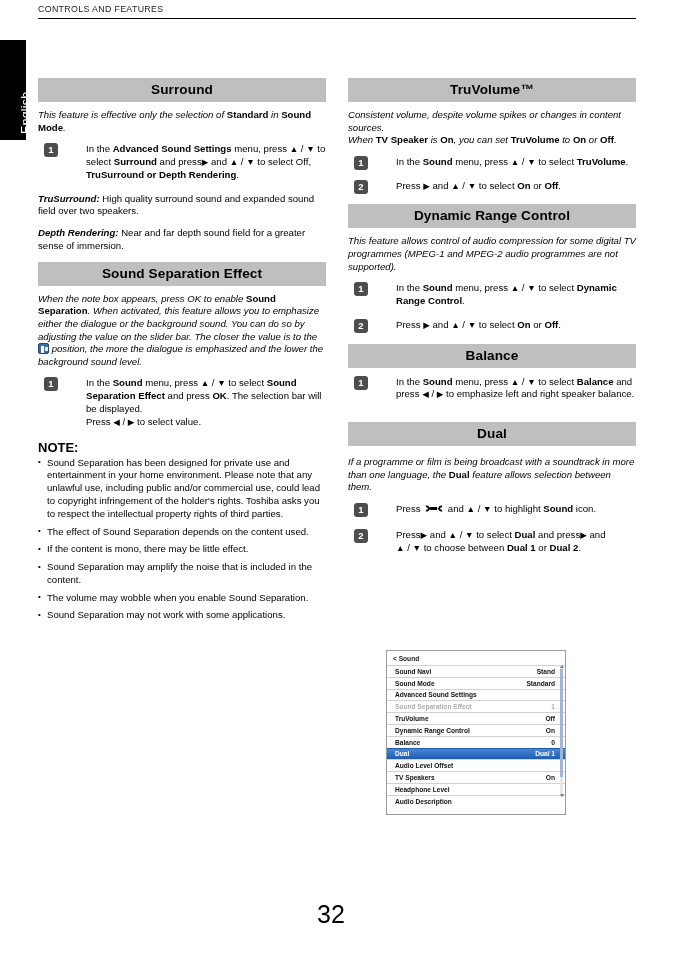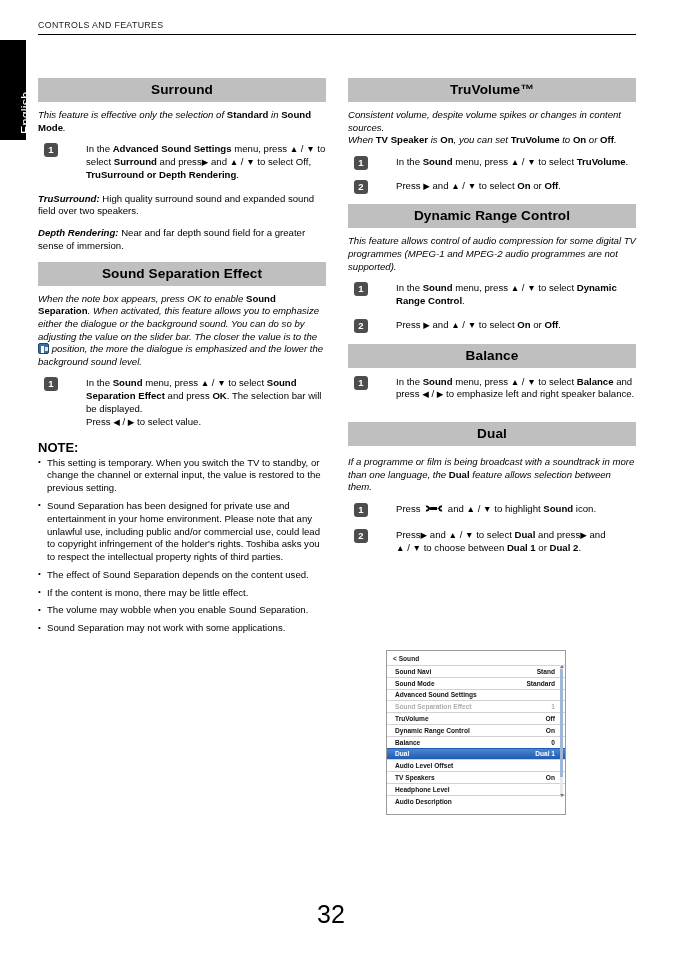--- a/index.html
+++ b/index.html
@@ -11,21 +11,21 @@
     font-family: "Liberation Sans", sans-serif;
     color: #000000;
     position: relative;
     overflow: hidden;
   }
 
   
   .page-header {
     position: absolute;
     left: 38px;
-    top: 20px;
+    top: 4px;
     width: 598px;
   }
   .page-header .htext {
     font-size: 8.8px;
     letter-spacing: 0.35px;
     color: #1a1a1a;
     padding-bottom: 4px;
   }
   .page-header .hrule {
     border-bottom: 1.2px solid #000;
@@ -281,24 +281,24 @@
 
   <div style="margin-top:6px;">
     <div class="sec-bar">Sound Separation Effect</div>
     <div class="intro">When the note box appears, press OK to enable <b>Sound Separation</b>. When activated, this feature allows you to emphasize either the dialogue or the background sound. You can do so by adjusting the value on the slider bar. The closer the value is to the <span class="ico-dialogue"></span> position, the more the dialogue is emphasized and the lower the background sound level.</div>
     <div class="step">
       <span class="num">1</span>
       <span>In the <b>Sound</b> menu, press <span class="arr">▲</span> / <span class="arr">▼</span> to select <b>Sound Separation Effect</b> and press <b>OK</b>. The selection bar will be displayed.<br>Press <span class="arr">◀</span> / <span class="arr">▶</span> to select value.</span>
     </div>
     <div class="note-title">NOTE:</div>
     <ul class="notes">
-        <li>This setting is temporary. When you switch the TV to standby, or change the channel or external input, the value is restored to the previous setting.</li>
         <li>Sound Separation has been designed for private use and entertainment in your home environment. Please note that any unlawful use, including public and/or commercial use, could lead to copyright infringement of the holder's rights. Toshiba asks you to respect the intellectual property rights of third parties.</li>
         <li>The effect of Sound Separation depends on the content used.</li>
         <li>If the content is mono, there may be little effect.</li>
+        <li>Sound Separation may amplify the noise that is included in the content.</li>
         <li>The volume may wobble when you enable Sound Separation.</li>
         <li>Sound Separation may not work with some applications.</li>
       </ul>
   </div>
 
 </div>
 
 <div class="col col-right">
 
   <div>

